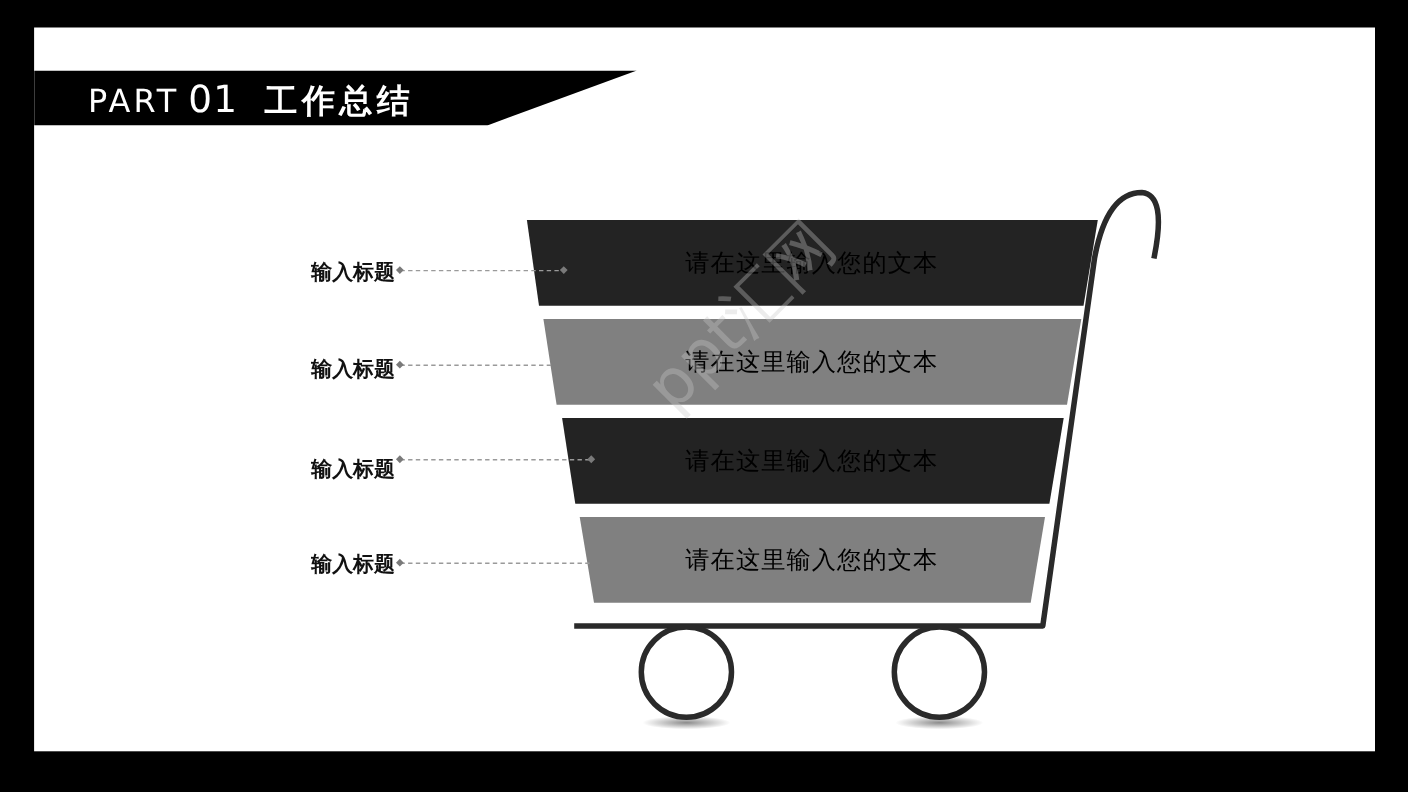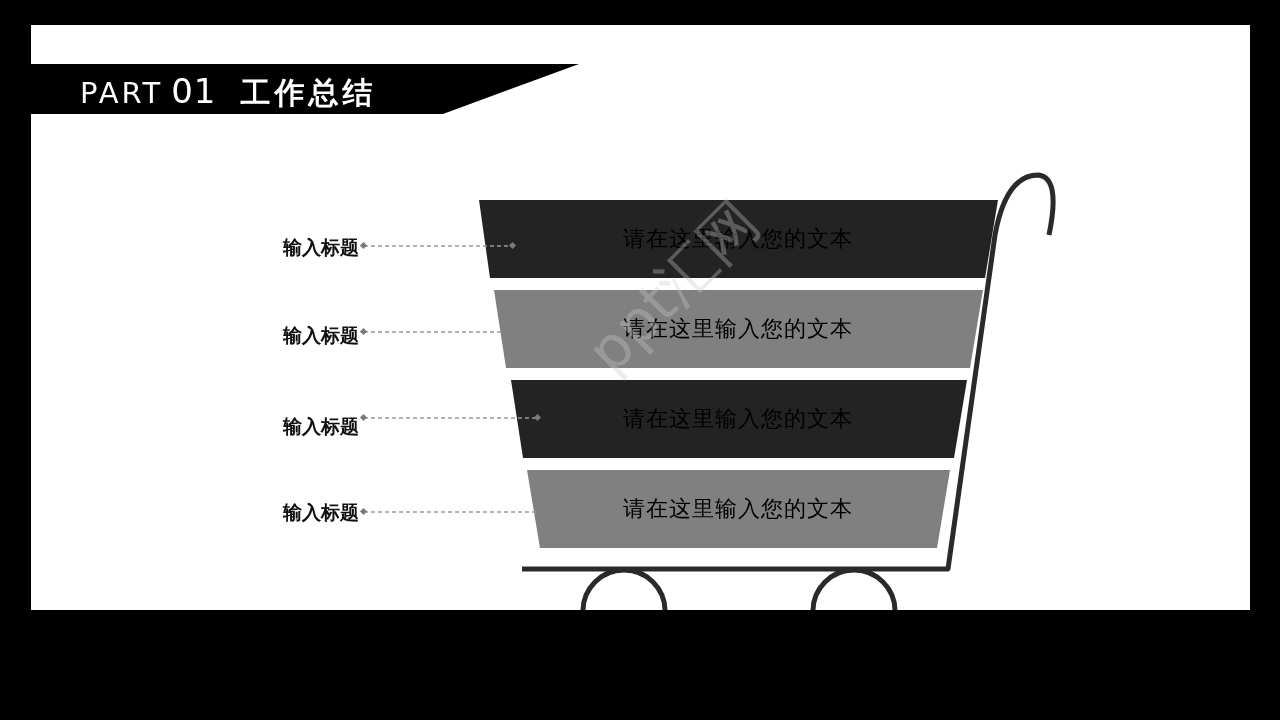--- a/index.html
+++ b/index.html
@@ -1,17 +1,17 @@
 <!DOCTYPE html>
 <html><head>
 <meta charset="utf-8">
 <style>
   html, body { margin:0; padding:0; }
   body { width:1280px; height:720px; background:#000; position:relative; overflow:hidden; font-family:"DejaVu Sans", sans-serif; }
-  .slide { position:absolute; left:31px; top:25px; width:1219px; height:585px; background:#fff; overflow:hidden; }
+  .slide { position:absolute; left:31px; top:25px; width:1219px; height:658px; background:#fff; overflow:hidden; }
   .title-banner { position:absolute; left:0; top:39px; width:548px; height:50px; }
   .title-banner svg { position:absolute; left:0; top:0; }
   .title-text { position:absolute; left:49px; top:46px; color:#fff; font-size:31px; letter-spacing:2px; white-space:nowrap; font-family:"DejaVu Sans", sans-serif; }
   .title-text .part { font-size:29px; letter-spacing:3px; }
   .title-text .num { font-size:34px; margin-left:8px; letter-spacing:1px; }
   .title-text .cn { font-size:30px; margin-left:24px; letter-spacing:4px; font-weight:bold; }
   .cart-svg { position:absolute; left:0; top:0; }
   .row-label { position:absolute; left:220px; font-size:19px; font-weight:bold; color:#111; white-space:nowrap;margin-left:32px; }
   .band-text { position:absolute; width:400px; text-align:center; color:#000000; font-size:22px; font-family:"DejaVu Serif", serif; white-space:nowrap; letter-spacing:1px; }
   .watermark { position:absolute; left:540px; top:310px; font-size:58px; color:rgba(200,200,200,0.35); transform:rotate(-45deg); transform-origin:left top; font-family:"DejaVu Sans", sans-serif; white-space:nowrap; pointer-events:none; }

